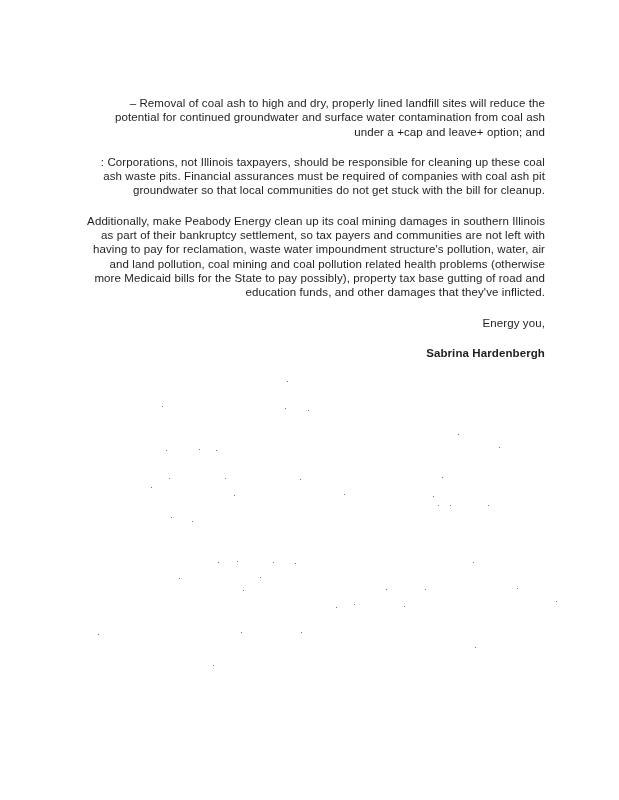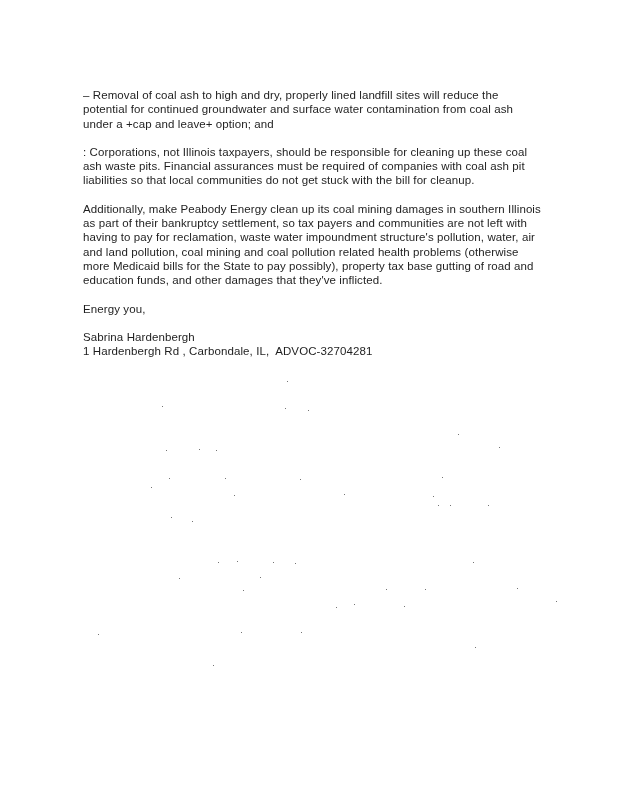--- a/index.html
+++ b/index.html
@@ -19,28 +19,30 @@
     position: absolute;
     left: 83px;
     top: 80px;
     width: 462px;
     color: #1e1e1e;
     font-size: 11.5px;
     line-height: 14.3px;
     letter-spacing: 0.1px;
   }
   .content p {
-    margin: 8px 0 14px 0;
+    margin: 16px 0 14px 0;
     white-space: pre-wrap;
+    text-align: right;
   }
   .content p.closing {
     margin-bottom: 14px;
   }
   .sig {
     margin: 0;
+    font-weight: bold;
   }
   .noise {
     position: absolute;
     left: 0;
     top: 0;
     width: 619px;
     height: 800px;
     pointer-events: none;
   }
   .speck {
@@ -50,24 +52,24 @@
     background: #2a2a2a;
     opacity: 0.65;
   }
 </style>
 </head>
 <body>
 
 <div class="page">
   <div class="content">
     <p>– Removal of coal ash to high and dry, properly lined landfill sites will reduce the potential for continued groundwater and surface water contamination from coal ash under a +cap and leave+ option; and</p>
-    <p>: Corporations, not Illinois taxpayers, should be responsible for cleaning up these coal ash waste pits. Financial assurances must be required of companies with coal ash pit liabilities so that local communities do not get stuck with the bill for cleanup.</p>
+    <p>: Corporations, not Illinois taxpayers, should be responsible for cleaning up these coal ash waste pits. Financial assurances must be required of companies with coal ash pit groundwater so that local communities do not get stuck with the bill for cleanup.</p>
     <p>Additionally, make Peabody Energy clean up its coal mining damages in southern Illinois as part of their bankruptcy settlement, so tax payers and communities are not left with having to pay for reclamation, waste water impoundment structure's pollution, water, air and land pollution, coal mining and coal pollution related health problems (otherwise more Medicaid bills for the State to pay possibly), property tax base gutting of road and education funds, and other damages that they've inflicted.</p>
     <p class="closing">Energy you,</p>
-    <p class="sig"><span>Sabrina Hardenbergh</span><br><span>1 Hardenbergh Rd , Carbondale, IL,  ADVOC-32704281</span></p>
+    <p class="sig"><span>Sabrina Hardenbergh</span><br></p>
   </div>
 
   <div class="noise">
     <span class="speck" style="left:287px;top:381px"></span>
     <span class="speck" style="left:162px;top:406px"></span>
     <span class="speck" style="left:285px;top:408px"></span>
     <span class="speck" style="left:308px;top:410px"></span>
     <span class="speck" style="left:458px;top:434px"></span>
     <span class="speck" style="left:499px;top:447px"></span>
     <span class="speck" style="left:166px;top:450px"></span>

